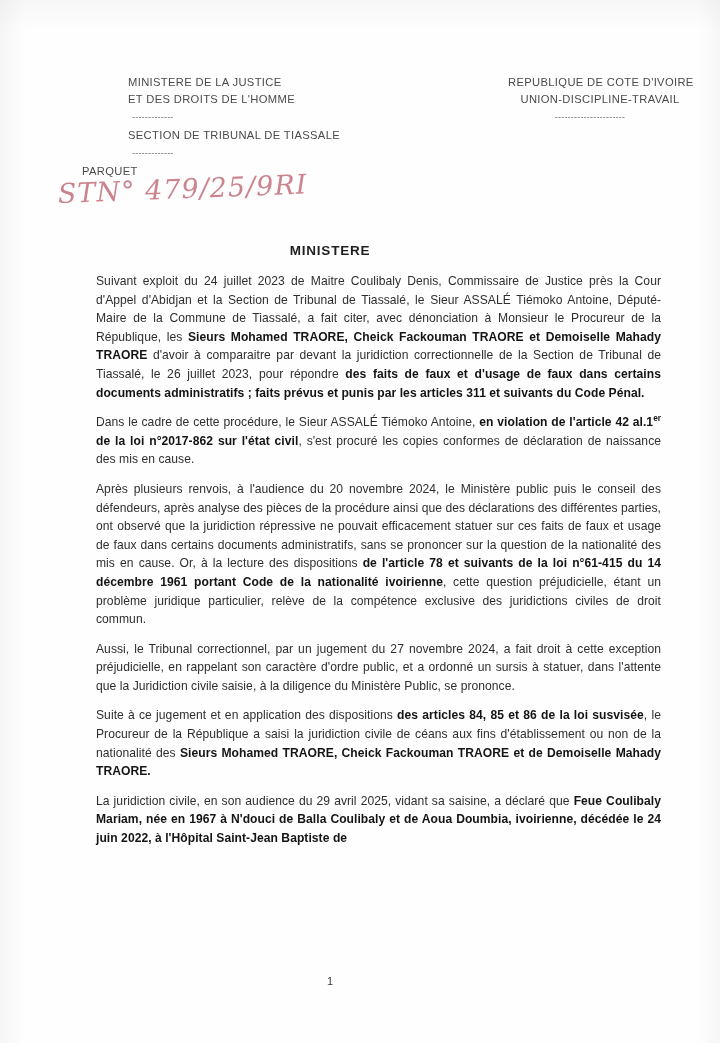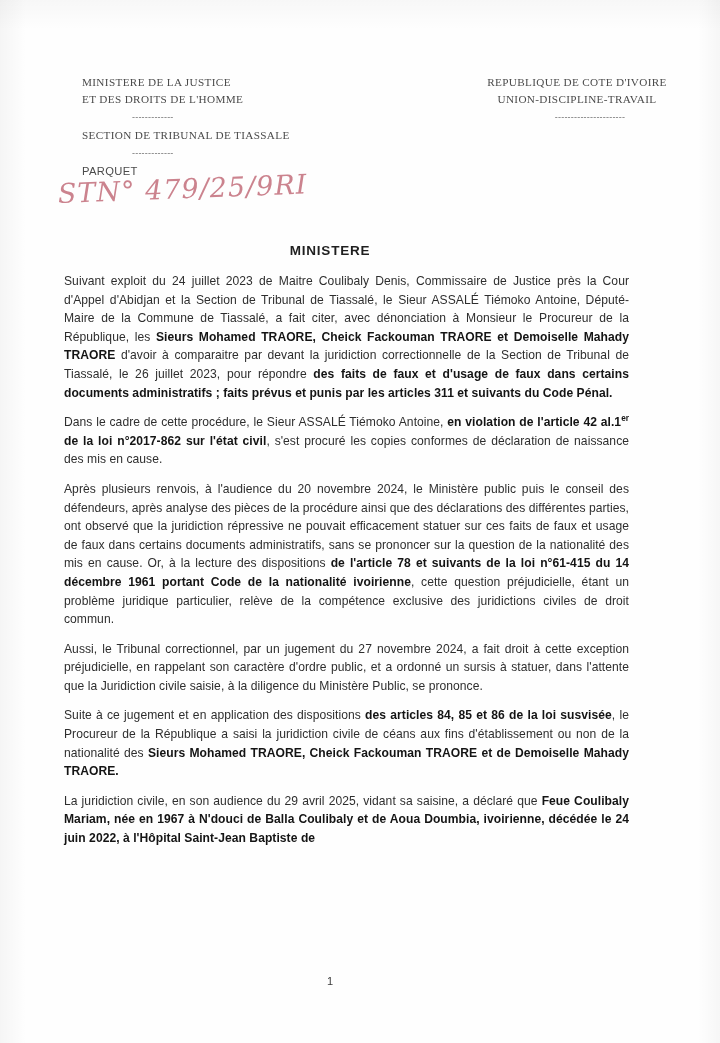--- a/index.html
+++ b/index.html
@@ -58,21 +58,22 @@
     width: 230px;
     text-align: center;
   }
 
   .hdr-line {
     font-size: 11.2px;
     letter-spacing: 0.35px;
     line-height: 17px;
     color: #4a4a4a;
     white-space: nowrap;
-    font-family: Liberation Serif, serif;
+    font-family: Liberation Sans, sans-serif;
+    margin-left: 46px;
   }
 
   .dashes {
     font-size: 9px;
     letter-spacing: 0.2px;
     color: #6d6d6d;
     line-height: 12px;
     margin: 3px 0 4px 0;
     white-space: nowrap;
   }
@@ -114,21 +115,21 @@
     font-size: 13.5px;
     font-weight: bold;
     letter-spacing: 0.8px;
     color: #1f1f1f;
   }
 
   
   .body-text {
     position: absolute;
     top: 272px;
-    left: 64px;
+    left: 96px;
     width: 565px;
   }
 
   .para {
     text-align: justify;
     font-size: 12.1px;
     line-height: 18.6px;
     color: #2e2e2e;
     margin: 0 0 11px 0;
     letter-spacing: 0.05px;

